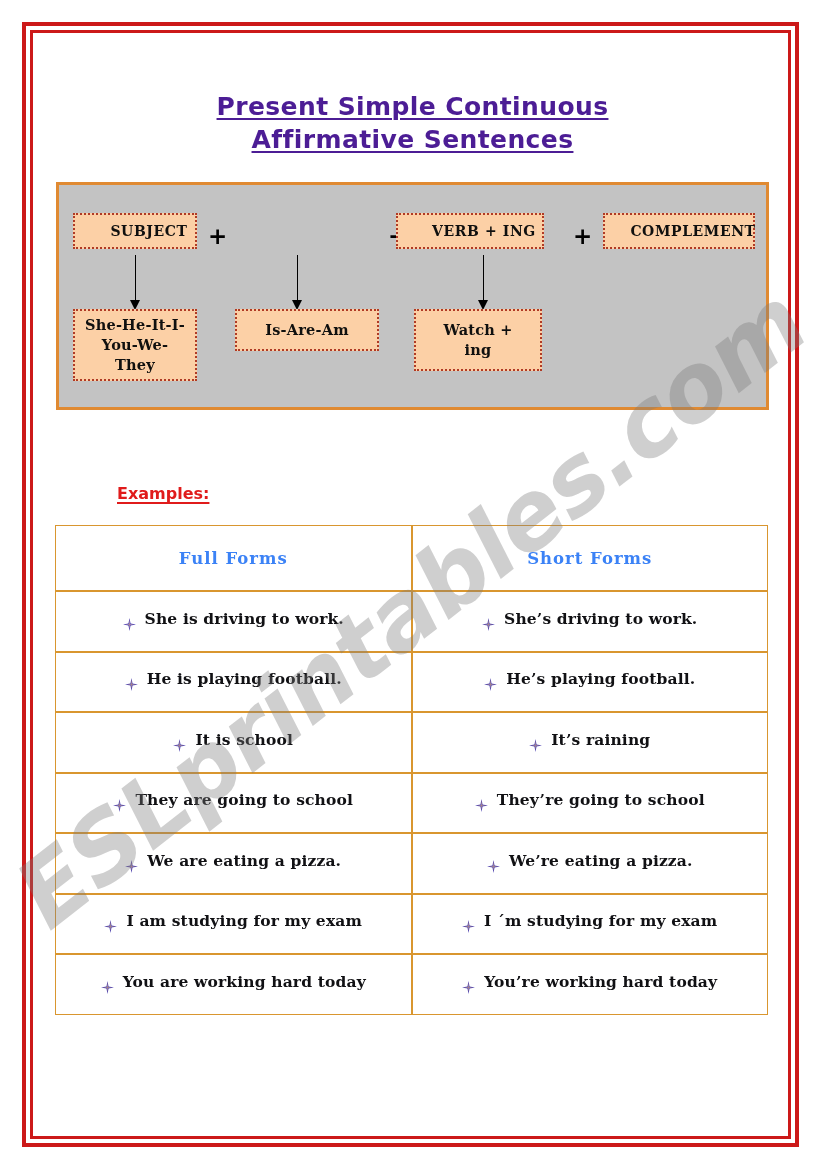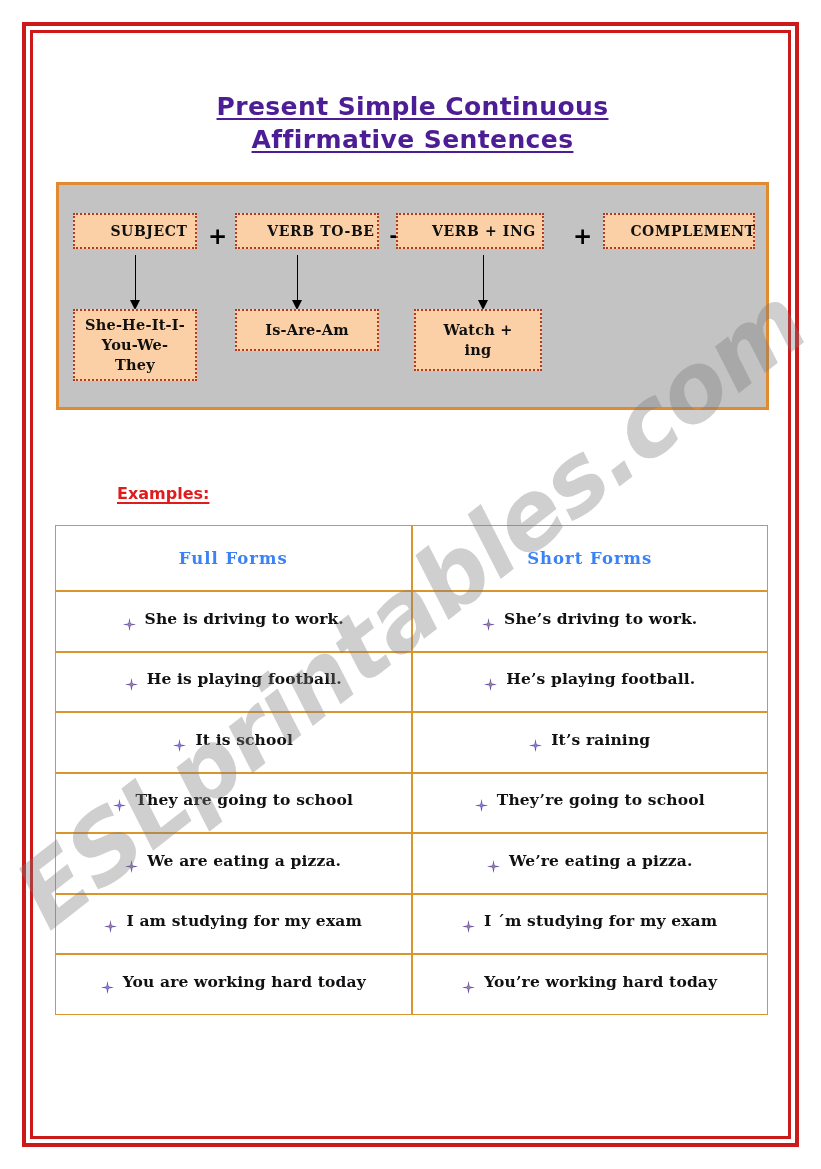--- a/index.html
+++ b/index.html
@@ -222,21 +222,20 @@
     <div class="title-block">
       <span class="title-line">Present Simple Continuous</span>
       <span class="title-line">Affirmative Sentences</span>
     </div>
 
     <div class="formula-panel">
       <div class="formula-row">
 
         <div class="fbox top" style="left:14px; top:28px; width:124px;">SUBJECT</div>
         <div class="plus" style="left:149px;">+</div>
-        <div class="fbox top" style="left:176px; top:28px; width:144px;">VERB TO-BE</div>
         <div class="plus" style="left:329px;">+</div>
         <div class="fbox top" style="left:337px; top:28px; width:148px;">VERB + ING</div>
         <div class="plus" style="left:514px;">+</div>
         <div class="fbox top" style="left:544px; top:28px; width:152px;">COMPLEMENT</div>
 
         <div class="arrow" style="left:76px; top:70px; height:46px;"></div>
         <div class="arrow" style="left:238px; top:70px; height:46px;"></div>
         <div class="arrow" style="left:424px; top:70px; height:46px;"></div>
 
         <div class="fbox bottom" style="left:176px; top:124px; width:144px; height:42px;">Is-Are-Am</div>

